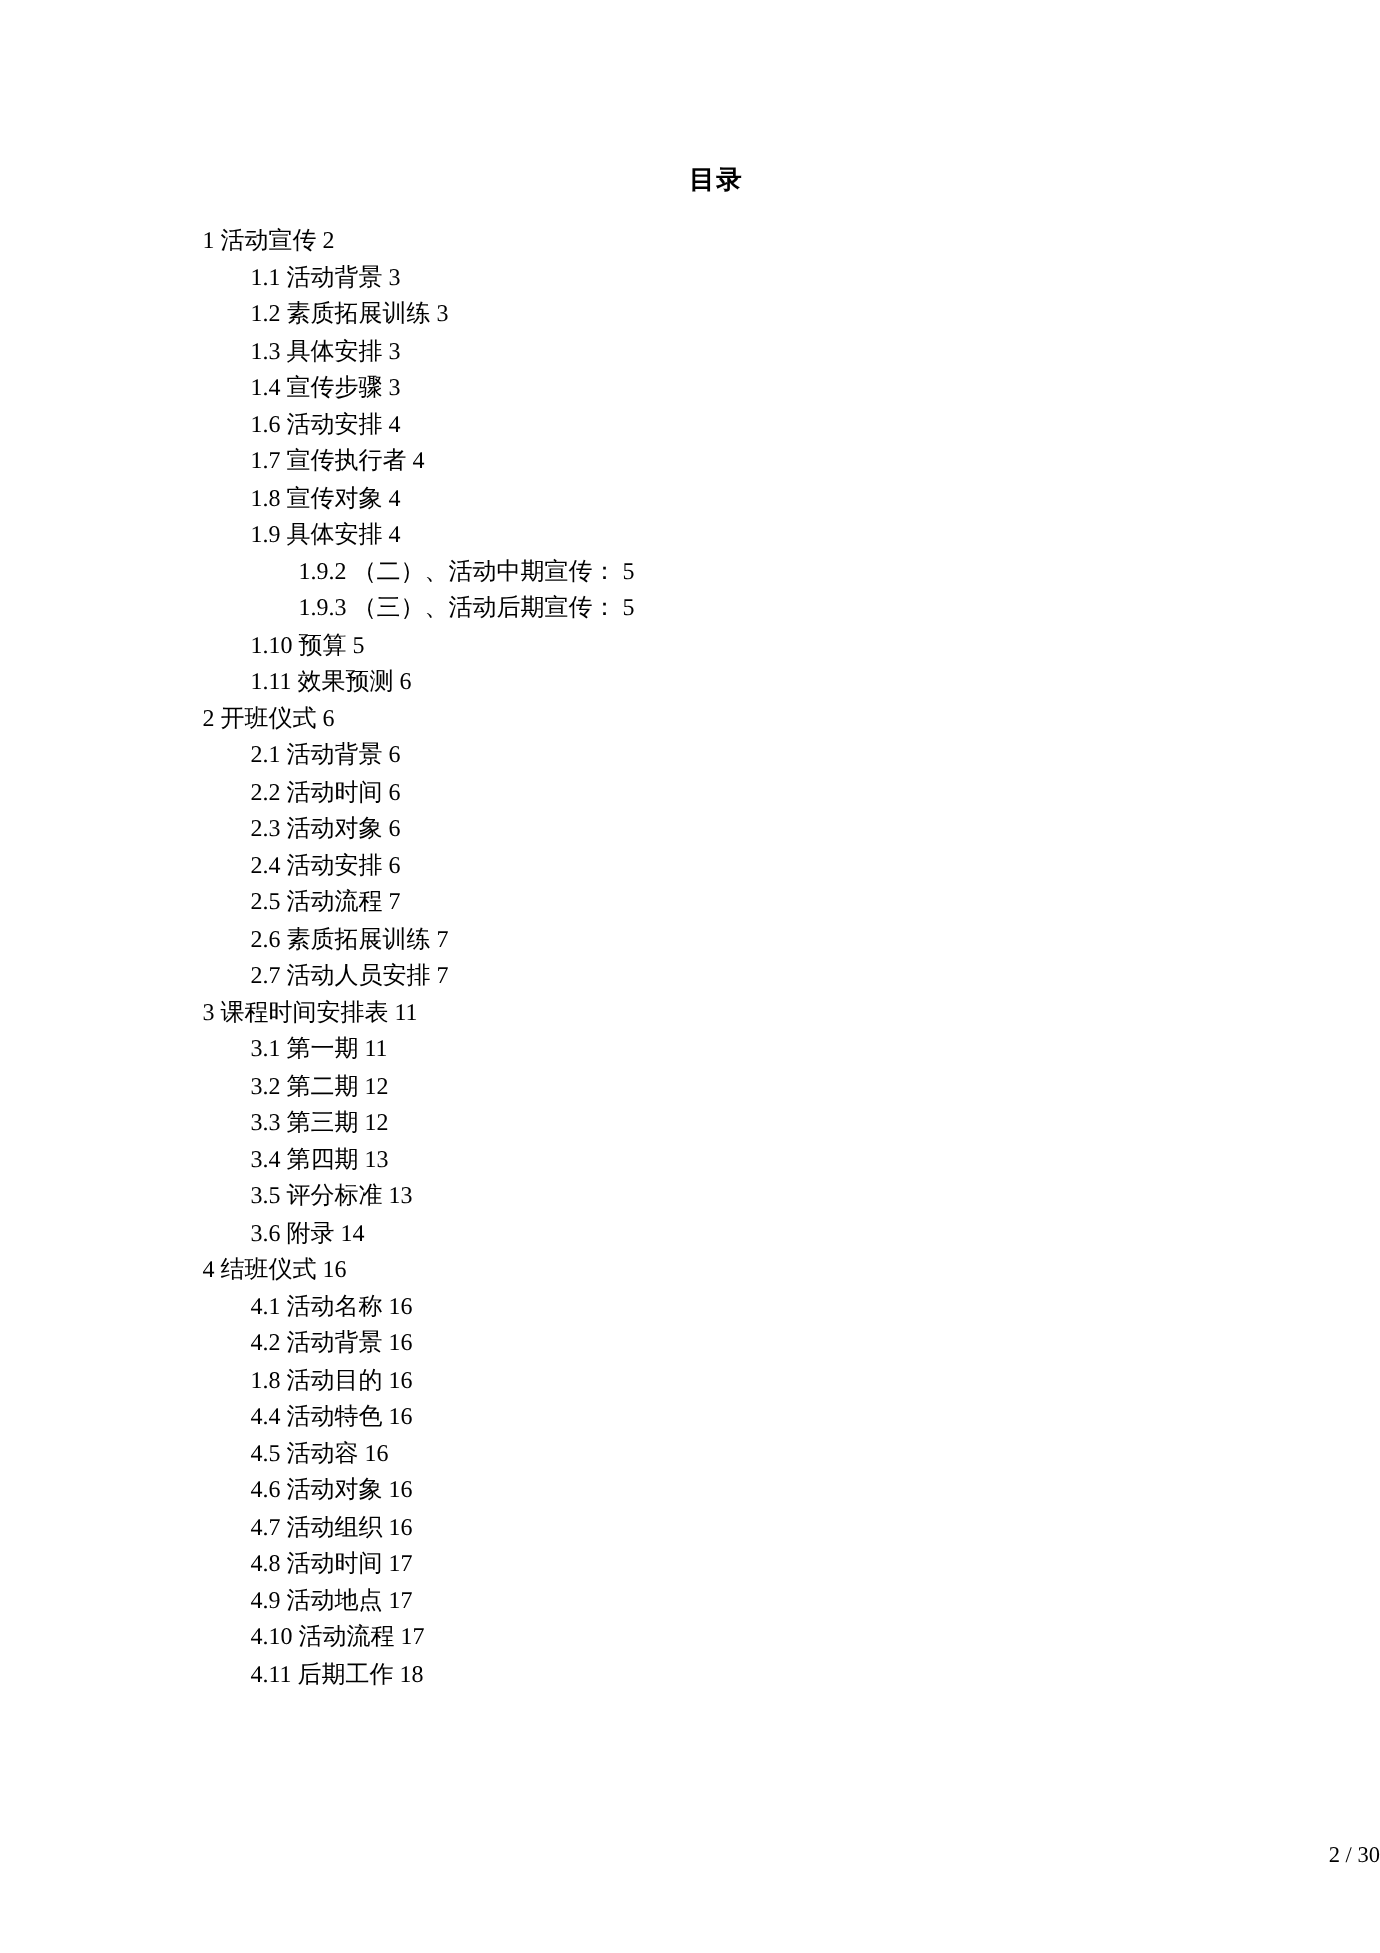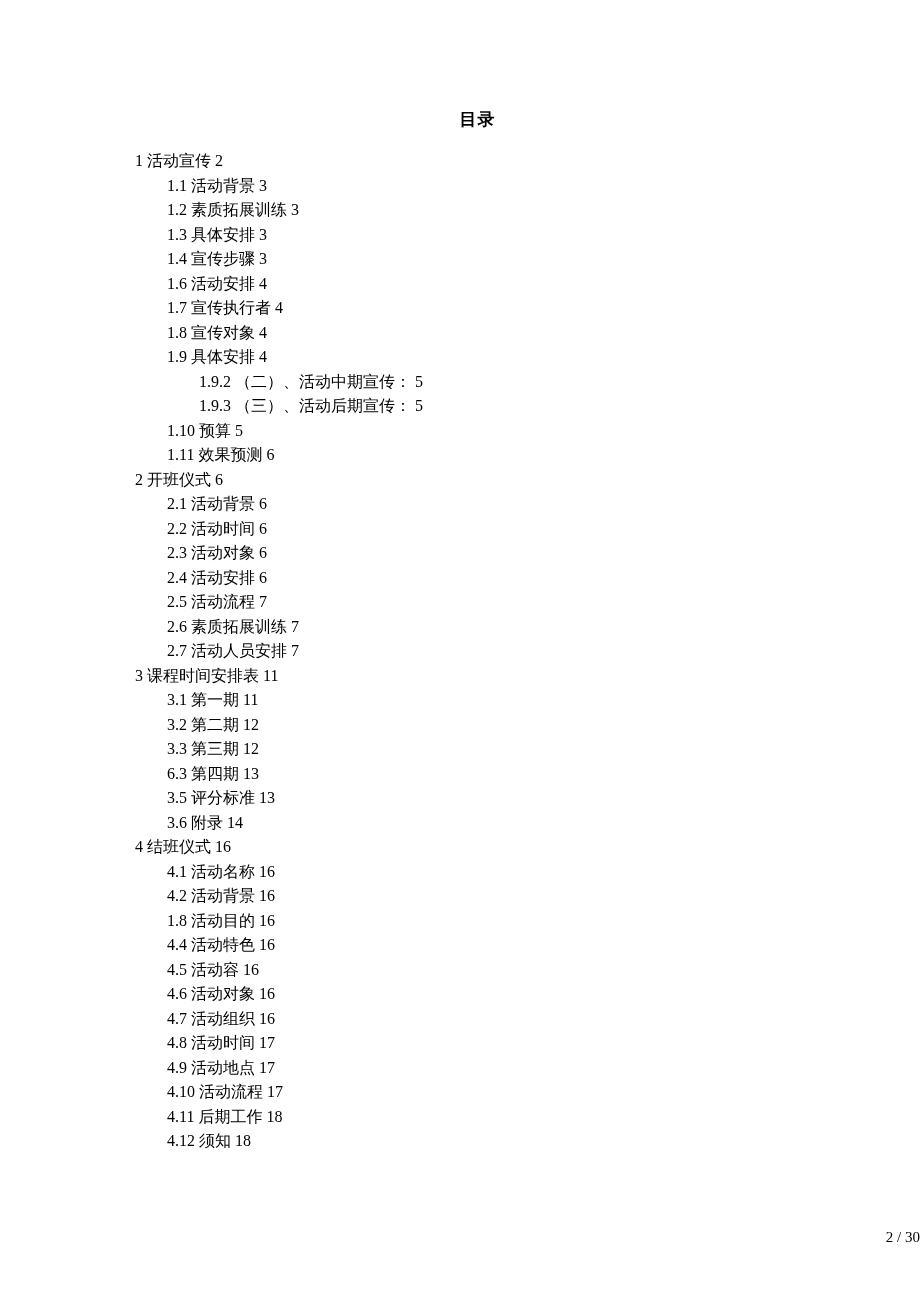--- a/index.html
+++ b/index.html
@@ -78,32 +78,31 @@
       <div class="toc-line level-2"><span class="num">2.2</span> <span>活动时间</span> <span class="num">6</span></div>
       <div class="toc-line level-2"><span class="num">2.3</span> <span>活动对象</span> <span class="num">6</span></div>
       <div class="toc-line level-2"><span class="num">2.4</span> <span>活动安排</span> <span class="num">6</span></div>
       <div class="toc-line level-2"><span class="num">2.5</span> <span>活动流程</span> <span class="num">7</span></div>
       <div class="toc-line level-2"><span class="num">2.6</span> <span>素质拓展训练</span> <span class="num">7</span></div>
       <div class="toc-line level-2"><span class="num">2.7</span> <span>活动人员安排</span> <span class="num">7</span></div>
       <div class="toc-line level-1"><span class="num">3</span> <span>课程时间安排表</span> <span class="num">11</span></div>
       <div class="toc-line level-2"><span class="num">3.1</span> <span>第一期</span> <span class="num">11</span></div>
       <div class="toc-line level-2"><span class="num">3.2</span> <span>第二期</span> <span class="num">12</span></div>
       <div class="toc-line level-2"><span class="num">3.3</span> <span>第三期</span> <span class="num">12</span></div>
-      <div class="toc-line level-2"><span class="num">6.3</span> <span>第四期</span> <span class="num">13</span></div>
+      <div class="toc-line level-2"><span class="num">3.4</span> <span>第四期</span> <span class="num">13</span></div>
       <div class="toc-line level-2"><span class="num">3.5</span> <span>评分标准</span> <span class="num">13</span></div>
       <div class="toc-line level-2"><span class="num">3.6</span> <span>附录</span> <span class="num">14</span></div>
       <div class="toc-line level-1"><span class="num">4</span> <span>结班仪式</span> <span class="num">16</span></div>
       <div class="toc-line level-2"><span class="num">4.1</span> <span>活动名称</span> <span class="num">16</span></div>
       <div class="toc-line level-2"><span class="num">4.2</span> <span>活动背景</span> <span class="num">16</span></div>
       <div class="toc-line level-2"><span class="num">1.8</span> <span>活动目的</span> <span class="num">16</span></div>
       <div class="toc-line level-2"><span class="num">4.4</span> <span>活动特色</span> <span class="num">16</span></div>
       <div class="toc-line level-2"><span class="num">4.5</span> <span>活动容</span> <span class="num">16</span></div>
       <div class="toc-line level-2"><span class="num">4.6</span> <span>活动对象</span> <span class="num">16</span></div>
       <div class="toc-line level-2"><span class="num">4.7</span> <span>活动组织</span> <span class="num">16</span></div>
       <div class="toc-line level-2"><span class="num">4.8</span> <span>活动时间</span> <span class="num">17</span></div>
       <div class="toc-line level-2"><span class="num">4.9</span> <span>活动地点</span> <span class="num">17</span></div>
       <div class="toc-line level-2"><span class="num">4.10</span> <span>活动流程</span> <span class="num">17</span></div>
       <div class="toc-line level-2"><span class="num">4.11</span> <span>后期工作</span> <span class="num">18</span></div>
-      <div class="toc-line level-2"><span class="num">4.12</span> <span>须知</span> <span class="num">18</span></div>
     </div>
 </div>
 
 <div class="page-number">2 / 30</div>
 
 </body></html>

